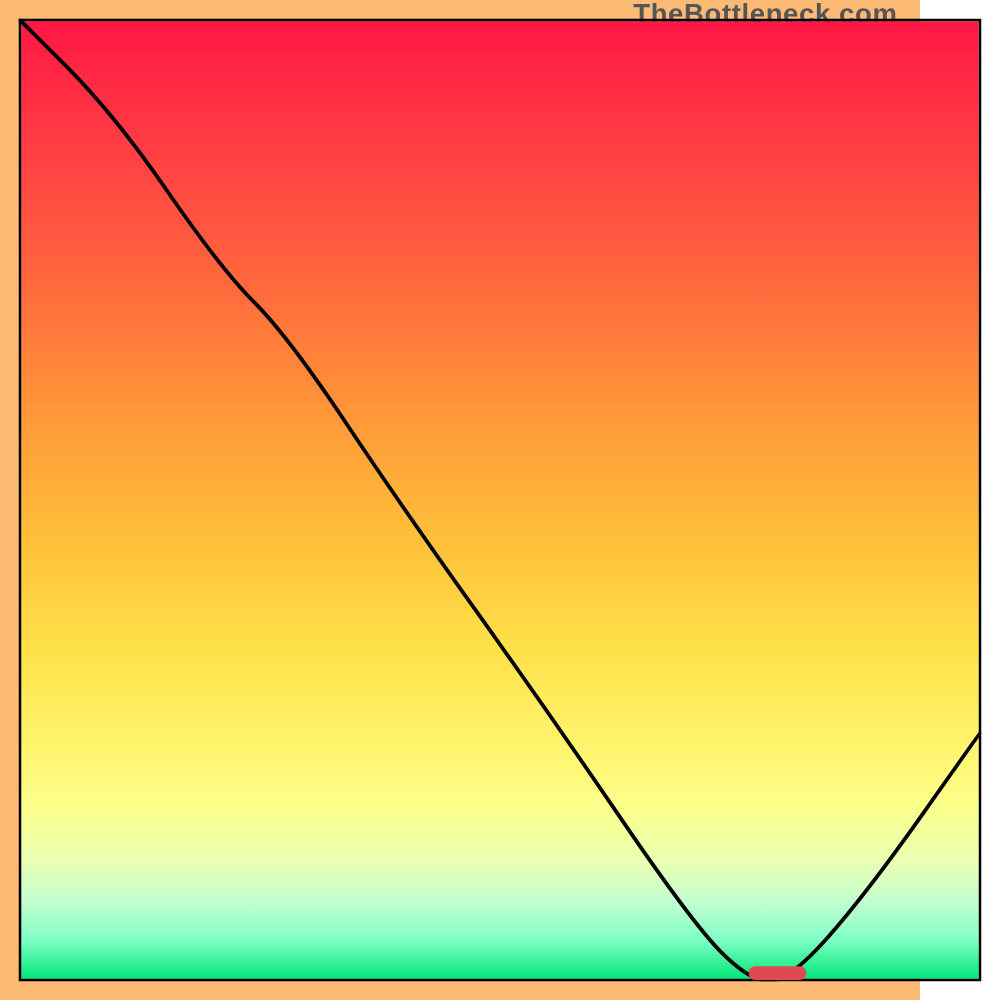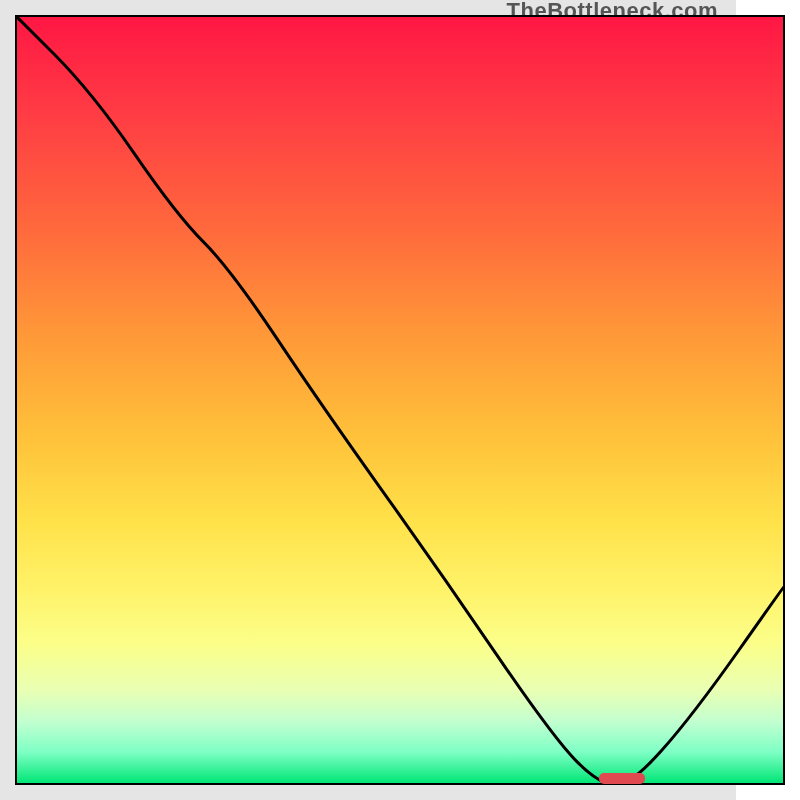--- a/index.html
+++ b/index.html
@@ -1,16 +1,16 @@
 <!DOCTYPE html>
 <html><head>
 <meta charset="utf-8">
 <style>
 html,body{margin:0;padding:0;width:800px;height:800px;overflow:hidden;font-family:Arial,Helvetica,sans-serif}
-.chart-container{position:relative;width:736px;height:800px;background:#e5e5e5}
+.chart-container{position:relative;width:736px;height:800px;background:#fdba74}
 .grad{position:absolute;top:15px;left:15px;width:770px;height:770px;
   background:linear-gradient(to bottom,
     #ff1744 0%,
     #ff3a44 12%,
     #ff6a3c 28%,
     #ff9a38 42%,
     #ffc23a 55%,
     #ffe24a 66%,
     #fff36a 75%,
     #fbff8a 82%,

